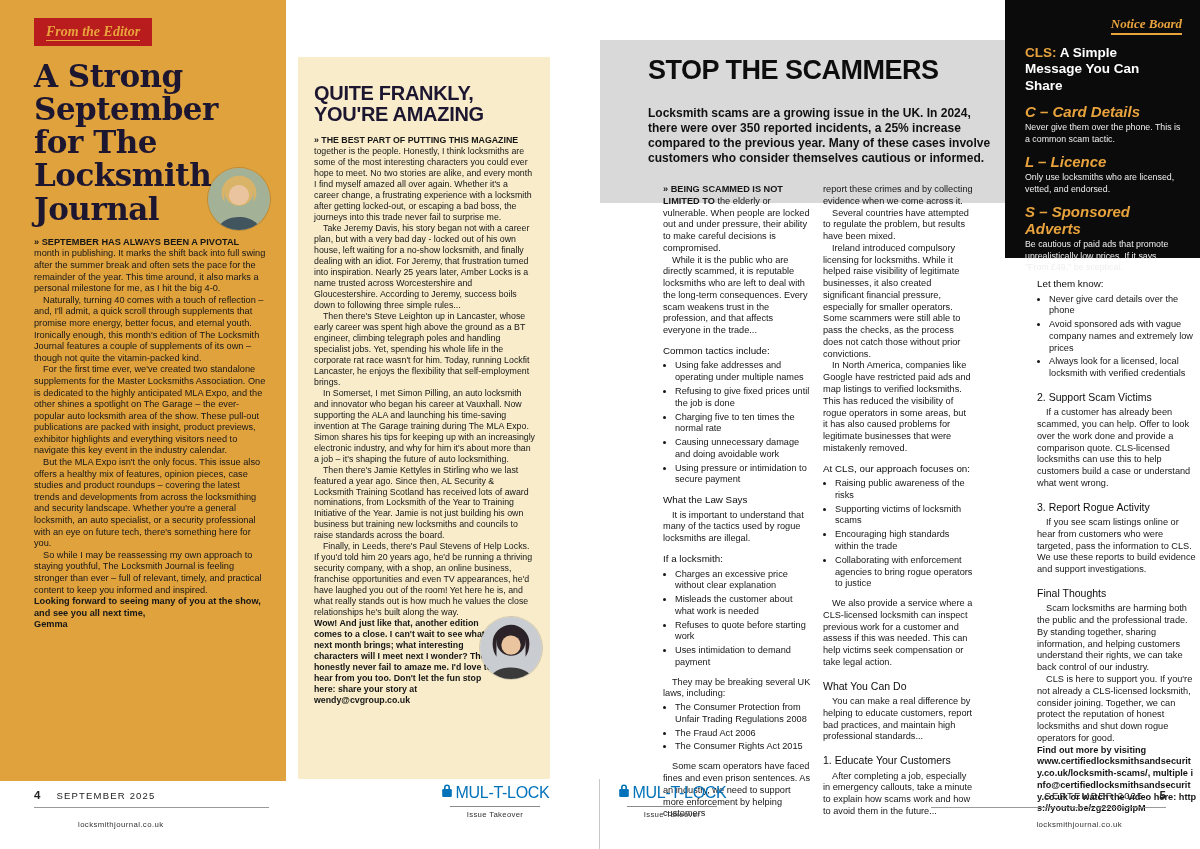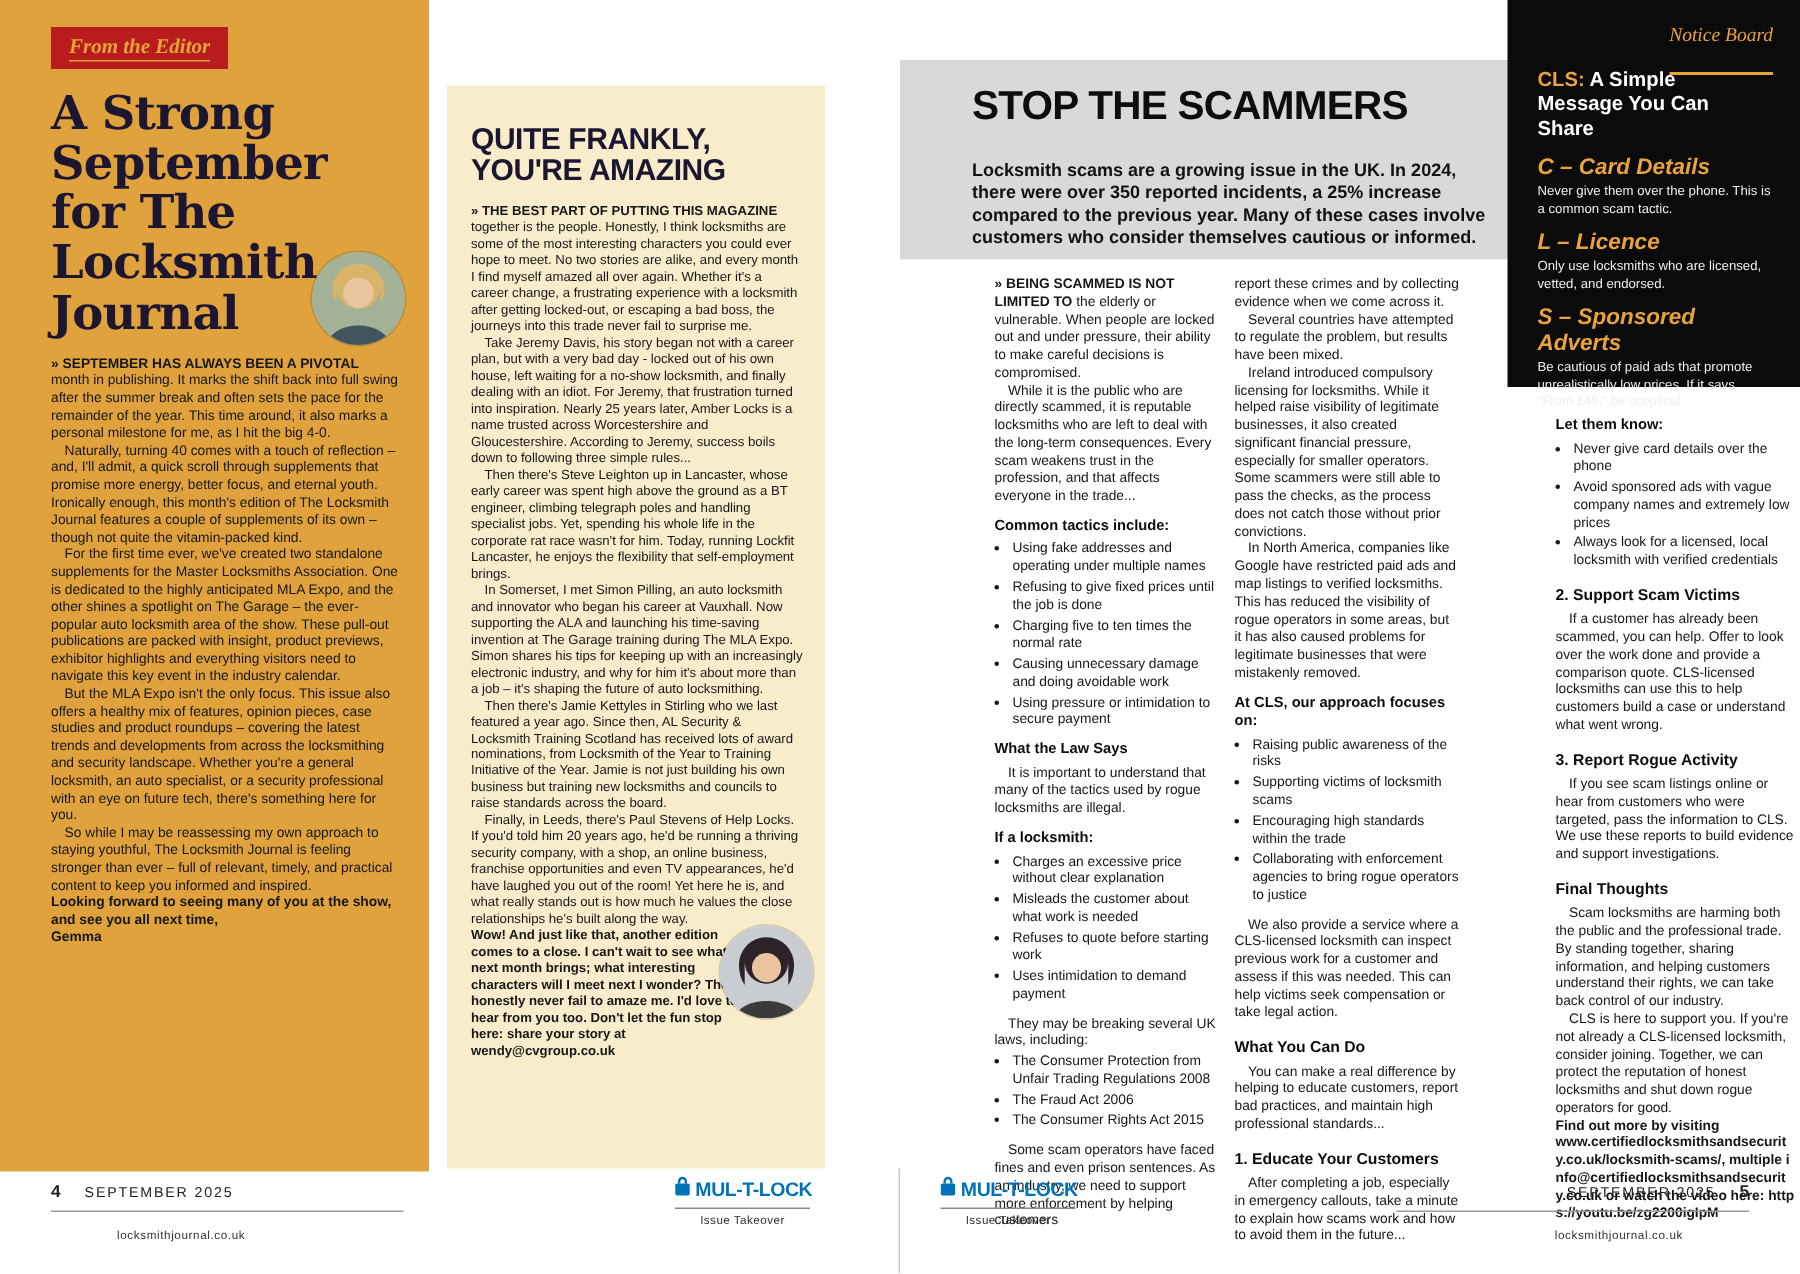--- a/index.html
+++ b/index.html
@@ -33,68 +33,68 @@
   
   .cream-panel { position:absolute; left:298px; top:57px; width:252px; height:722px;
                  background:#f8ecca; padding:26px 15px 0 16px; overflow:hidden; }
   .frankly-title { font-size:20px; font-weight:bold; color:#1d1631; line-height:1.05;
                    letter-spacing:-0.3px; margin-bottom:10px; }
   .frankly-body { font-size:8.8px; line-height:1.25; color:#161616; }
   .frankly-body p { margin:0; }
   .closing { font-weight:bold; margin-top:6px; width:182px; }
 
   
-  .scam-header { position:absolute; left:600px; top:40px; width:406px; height:133px;
+  .scam-header { position:absolute; left:600px; top:40px; width:406px; height:163px;
                  background:#d9d9d9; padding:15px 22px 0 48px; }
   .scam-title { font-size:27px; font-weight:bold; color:#0d0d0d; letter-spacing:-0.5px; }
   .scam-standfirst { font-weight:bold; font-size:12px; line-height:1.26; margin-top:20px;
                      color:#111; width:345px; }
 
   
   .col { position:absolute; top:184px; font-size:9.2px; line-height:1.28; color:#161616;margin-left:15px; }
   .colA { left:648px; width:150px; }
   .colB { left:808px; width:150px; }
   .colC { left:1022px; top:278px; width:160px; }
   .col p { margin:0; }
   .col p.sp { margin-top:8px; }
-  .col h4 { font-size:9.8px; font-weight:bold; color:#0d0d0d; margin:8px 0 3px; }
+  .col h4 { font-size:9.8px; font-weight:normal; color:#0d0d0d; margin:8px 0 3px; }
   .col h4.h-big { font-size:10.5px; margin-top:11px; }
   .col h4.first { margin-top:0; }
   .col ul { margin:2px 0 4px; padding-left:12px; list-style:disc; }
   .col li { margin-bottom:2px; }
   .findout { font-weight:bold; margin-top:11px; word-break:break-all; }
   .findout .fo-lead { display:block; word-break:normal; }
 
   
   .notice-box { position:absolute; left:1005px; top:0; width:195px; height:258px;
                 background:#0b0b0b; color:#ffffff; padding:14px 18px 0 20px; }
   .notice-tag { text-align:right; margin-bottom:13px; }
   .notice-tag span { color:#e8a33d; font-family:"Liberation Serif",serif; font-style:italic;
-                     font-weight:normal; font-size:13px; border-bottom:2px solid #e8a33d; padding-bottom:18px; }
+                     font-weight:bold; font-size:13px; border-bottom:2px solid #e8a33d; padding-bottom:2px; }
   .notice-title { font-size:13.5px; font-weight:bold; line-height:1.22; margin-bottom:9px; width:140px; }
   .notice-title .accent { color:#e8a33d; }
   .notice-item { margin-bottom:8px; }
   .notice-item h4 { color:#e8a33d; font-size:15px; margin-bottom:2px;font-style:italic; }
   .notice-item p { font-size:8.8px; line-height:1.3; color:#eeeeee; }
 
   
   .foot-left { position:absolute; left:34px; top:789px; width:235px; color:#222; }
   .foot-right { position:absolute; right:34px; top:789px; width:235px; color:#222; text-align:right; }
   .foot-row { display:flex; gap:16px; align-items:baseline; letter-spacing:1.2px; font-size:9.5px; }
   .foot-right .foot-row { justify-content:flex-end; }
   .foot-row b { font-size:11.5px; letter-spacing:0; }
   .foot-rule { border-top:1px solid #9a9a9a; margin:6px 0 5px; }
   .foot-site { font-size:7.8px; letter-spacing:0.4px; color:#333; }
   .foot-left .foot-site { margin-left:44px; }
   .foot-right .foot-site { margin-right:44px; }
 
   .multlock { position:absolute; top:783px; width:110px; text-align:center; }
   .ml-a { left:440px; } .ml-b { left:617px; }
-  .ml-row { display:flex; align-items:center; justify-content:center; gap:3px;
-            color:#0072b9; font-weight:bold; font-size:13px; letter-spacing:-0.3px; }
+  .ml-row { display:flex; align-items:flex-end; justify-content:center; gap:3px;
+            color:#0072b9; font-weight:normal; font-size:16px; letter-spacing:-0.3px; }
   .ml-rule { border-top:1px solid #8a8a8a; margin:4px 10px 3px; }
   .ml-sub { font-size:7.8px; color:#333; letter-spacing:0.3px; }
 
   .fold { position:absolute; left:599px; top:779px; width:1px; height:70px; background:#c9c9c9; }
 </style>
 </head>
 <body>
 
 <div class="spread">
 

